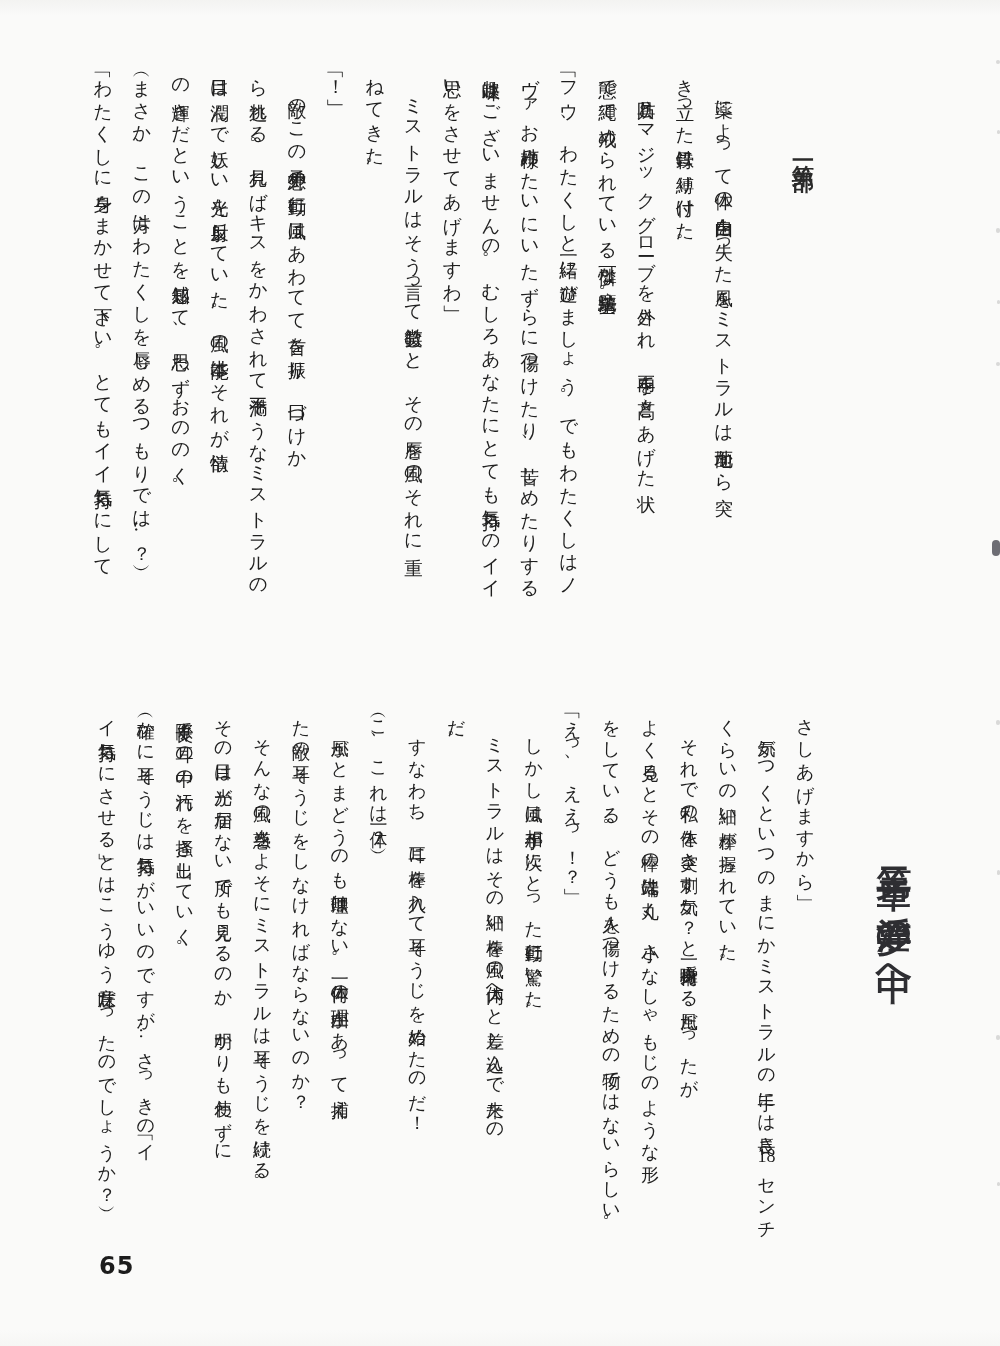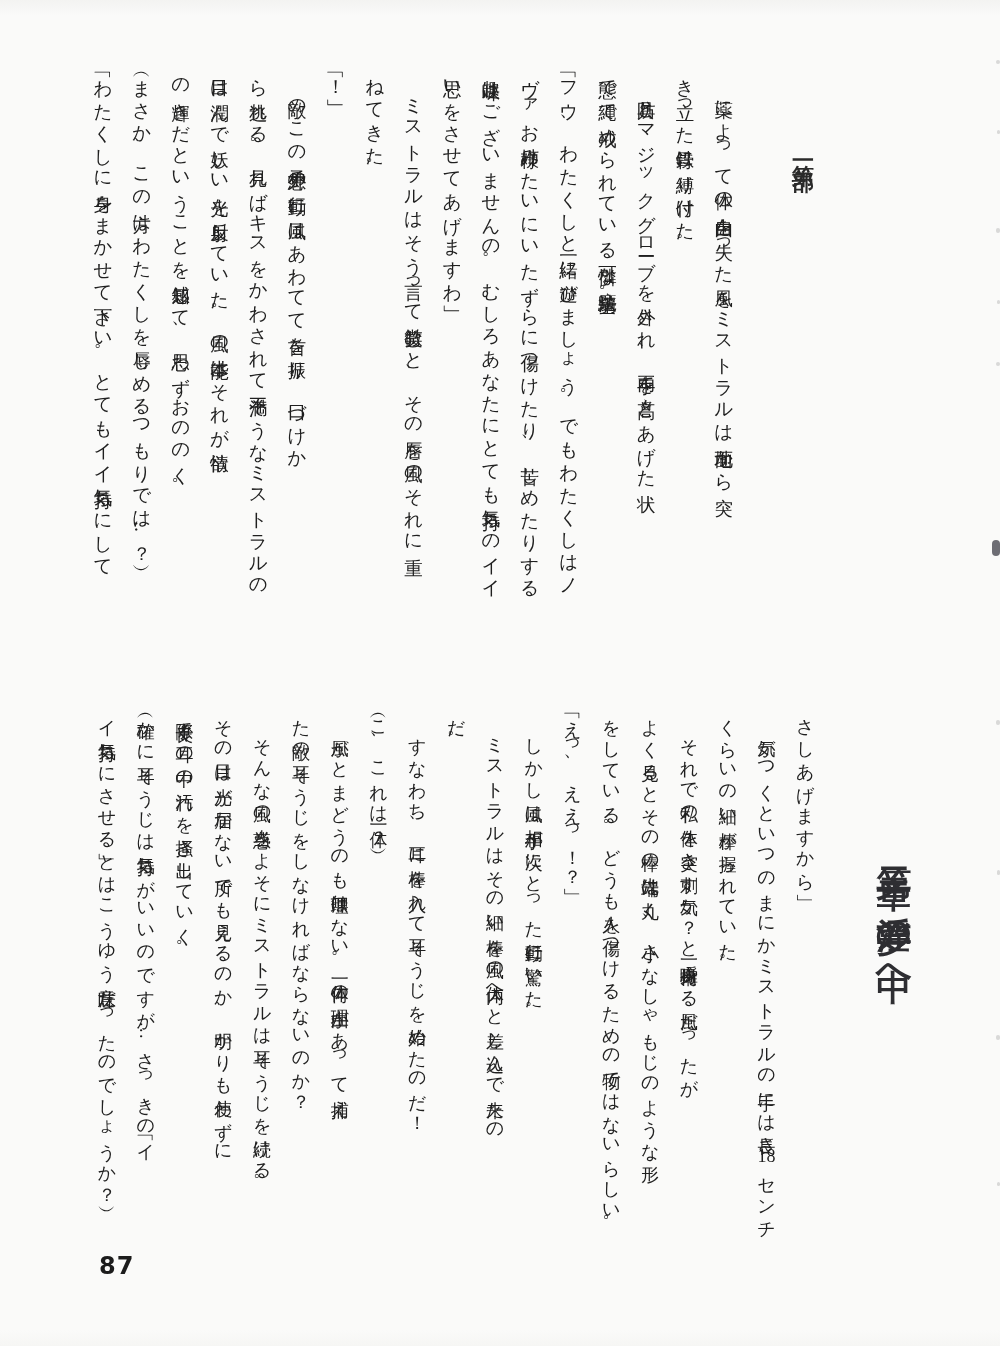--- a/index.html
+++ b/index.html
@@ -128,21 +128,21 @@
       <div class="vcol band2" style="left: 358.7px; top: 707px;">（こ、これは一体？）</div>
       <div class="vcol band2" style="left: 319.9px; top: 707px; text-indent: 19px;">風がとまどうのも無理はない。一体何の理由があって捕え</div>
       <div class="vcol band2" style="left: 281.1px; top: 707px;">た敵の耳そうじをしなければならないのか？</div>
       <div class="vcol band2" style="left: 242.3px; top: 707px; text-indent: 19px;">そんな風の当惑をよそにミストラルは耳そうじを続ける。</div>
       <div class="vcol band2" style="left: 203.5px; top: 707px;">その目は光が届かない所でも見えるのか、明かりも使わずに</div>
       <div class="vcol band2" style="left: 164.7px; top: 707px;">手際良く耳の中の汚れを掻き出していく。</div>
       <div class="vcol band2" style="left: 125.9px; top: 707px;">（確かに耳そうじは気持ちがいいのですが…さっきの「イ</div>
       <div class="vcol band2" style="left: 87.1px; top: 707px;">イ気持ちにさせる」とはこうゆう意味だったのでしょうか？）</div>
     </div>
 
-  <div class="page-number">87</div>
+  <div class="page-number">65</div>
 
   <div class="artifact" style="left:996px;top:60px;width:4px;height:4px;"></div>
   <div class="artifact" style="left:997px;top:130px;width:3px;height:4px;"></div>
   <div class="artifact" style="left:996px;top:228px;width:4px;height:5px;"></div>
   <div class="artifact" style="left:997px;top:300px;width:3px;height:4px;"></div>
   <div class="artifact" style="left:996px;top:362px;width:4px;height:4px;"></div>
   <div class="artifact big" style="left:992px;top:540px;width:8px;height:16px;"></div>
   <div class="artifact" style="left:996px;top:720px;width:4px;height:5px;"></div>
   <div class="artifact" style="left:997px;top:870px;width:3px;height:5px;"></div>
   <div class="artifact" style="left:996px;top:1035px;width:4px;height:5px;"></div>

